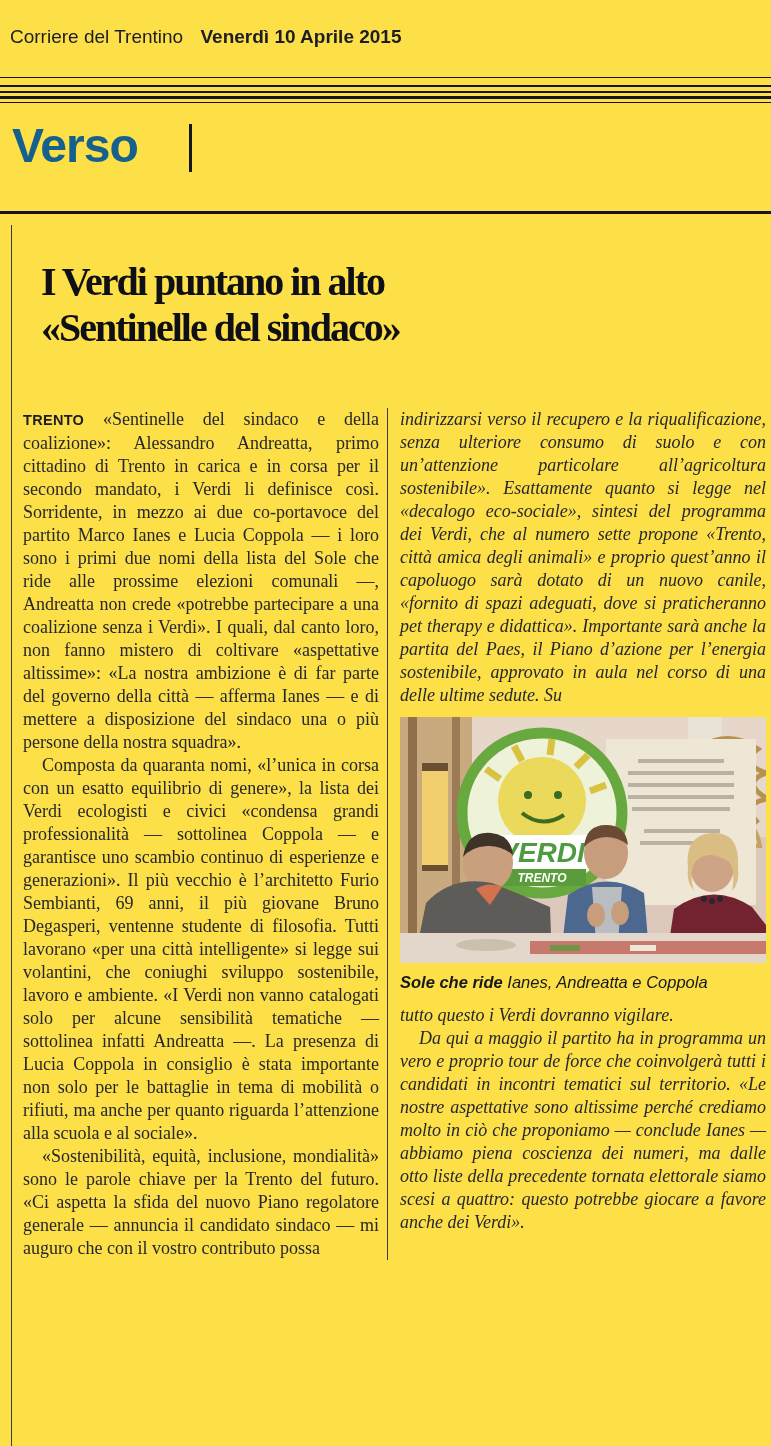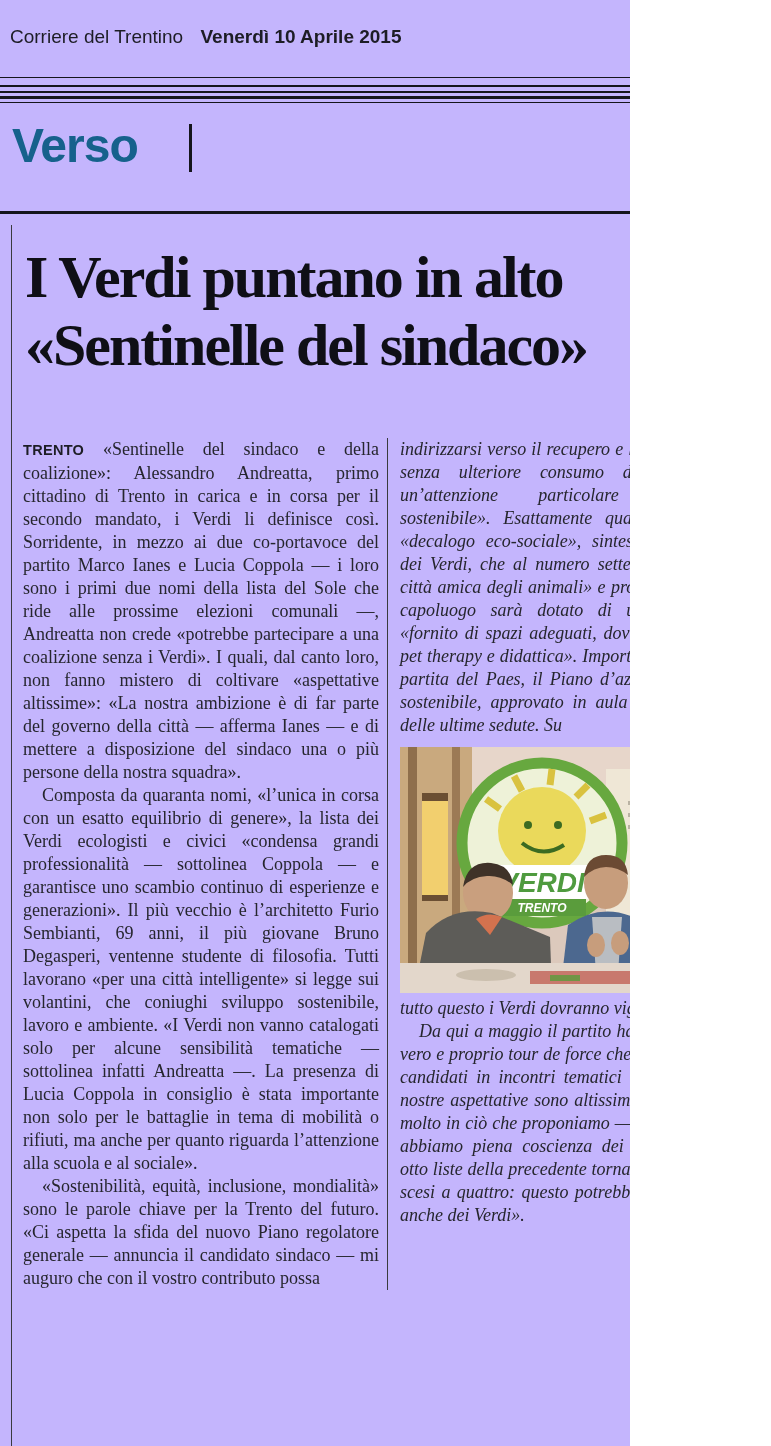--- a/index.html
+++ b/index.html
@@ -1,19 +1,19 @@
 <!DOCTYPE html>
 <html lang="it"><head>
 <meta charset="utf-8">
 <style>
   html,body{margin:0;padding:0;background:#ffffff;}
   .page{
     position:relative;
-    width:630px;height:1446px;
-    background:#c4b5fd;
+    width:771px;height:1446px;
+    background:#fde047;
     overflow:hidden;
     font-family:"Liberation Serif", serif;
   }
   
   .masthead{
     position:absolute;left:10px;top:26px;
     font-family:"Liberation Sans", sans-serif;
     font-size:19px;color:#1d1d25;white-space:nowrap;
   }
   .masthead .brand{font-weight:normal;}
@@ -36,24 +36,24 @@
   .section-name{font-size:48px;font-weight:bold;color:#16618c;letter-spacing:-1px;}
   .section-divider{width:3px;height:48px;background:#15151c;margin:4px 15px 0 17px;}
   .section-topic{font-size:45px;font-weight:300;color:#17171e;margin-top:4px;}
   .heavy-rule{position:absolute;left:0;top:211px;width:771px;height:3px;background:#15151c;}
   
   .article{
     position:absolute;left:11px;top:225px;width:759px;height:1221px;
     border-left:1px solid #3a3a3e;
   }
   .headline{
-    margin:0;padding:18px 0 0 13px;
+    margin:16px;padding:18px 0 0 13px;
     font-family:"Liberation Serif", serif;
     font-weight:bold;color:#0f0f16;
-    font-size:60px;line-height:1.14;letter-spacing:-2px;
+    font-size:40px;line-height:1.14;letter-spacing:-2px;
   }
   .columns{display:flex;margin-top:58px;padding-left:11px;}
   .col-left{width:356px;}
   .col-right{width:366px;border-left:1px solid #3a3a3e;padding-left:12px;margin-left:8px;font-style:italic;}
   .col p{
     margin:0;text-align:justify;
     font-size:18px;line-height:23px;color:#26262e;
     hyphens:auto;-webkit-hyphens:auto;
   }
   .col p.indent{text-indent:19px;}
@@ -180,20 +180,24 @@
                 <circle cx="320" cy="182" r="3" fill="#2c2630"></circle>
               </g>
 
               <rect x="0" y="216" width="366" height="30" fill="#e3d7cb"></rect>
               <rect x="130" y="224" width="236" height="13" fill="#bf5a4e" opacity="0.75"></rect>
               <rect x="150" y="228" width="30" height="6" fill="#5a9c3c" opacity="0.8"></rect>
               <rect x="230" y="228" width="26" height="6" fill="#efe7d6"></rect>
               <ellipse cx="86" cy="228" rx="30" ry="6" fill="#cbbfae"></ellipse>
             </svg>
           </div>
+          <figcaption>
+            <span class="cap-bold">Sole che ride</span>
+            <span>Ianes, Andreatta e Coppola</span>
+          </figcaption>
         </figure>
 
         <p>tutto questo i Verdi dovranno vigilare.</p>
         <p class="indent">Da qui a maggio il partito ha in programma un vero e proprio tour de force che coinvolgerà tutti i candidati in incontri tematici sul territorio. «Le nostre aspettative sono altissime perché crediamo molto in ciò che proponiamo — conclude Ianes — abbiamo piena coscienza dei numeri, ma dalle otto liste della precedente tornata elettorale siamo scesi a quattro: questo potrebbe giocare a favore anche dei Verdi».</p>
       </div>
 
     </div>
   </div>
 
 </div>

